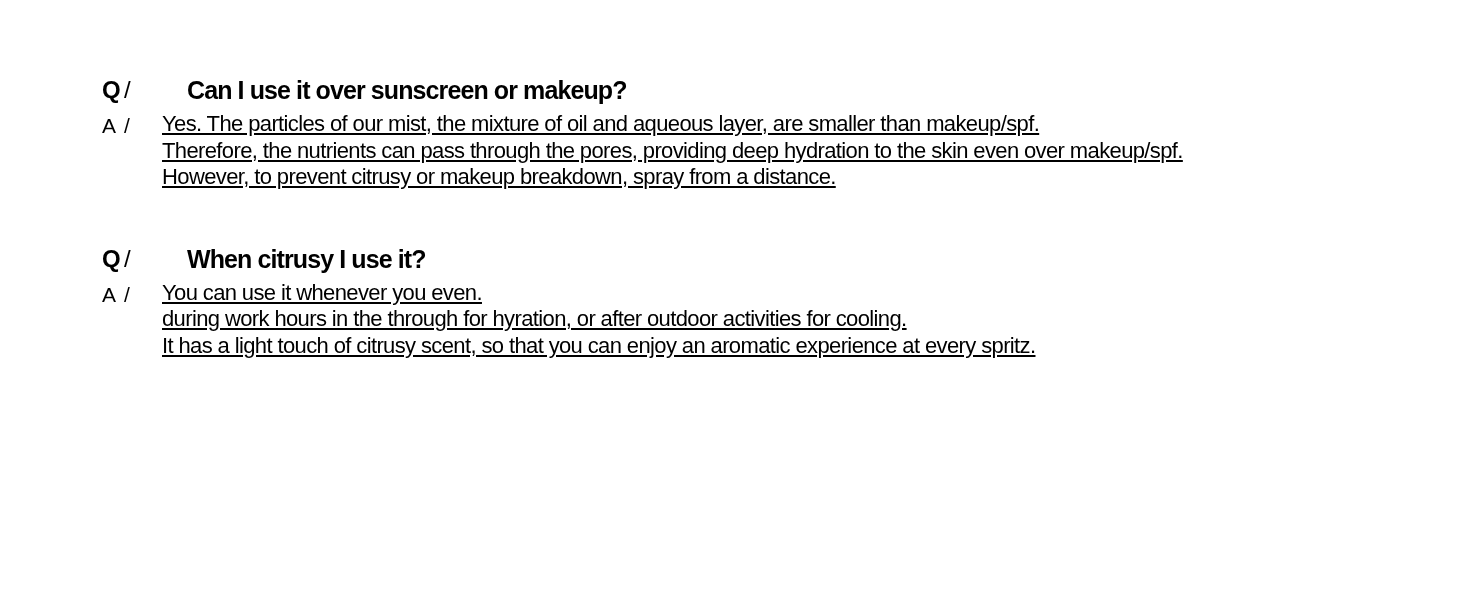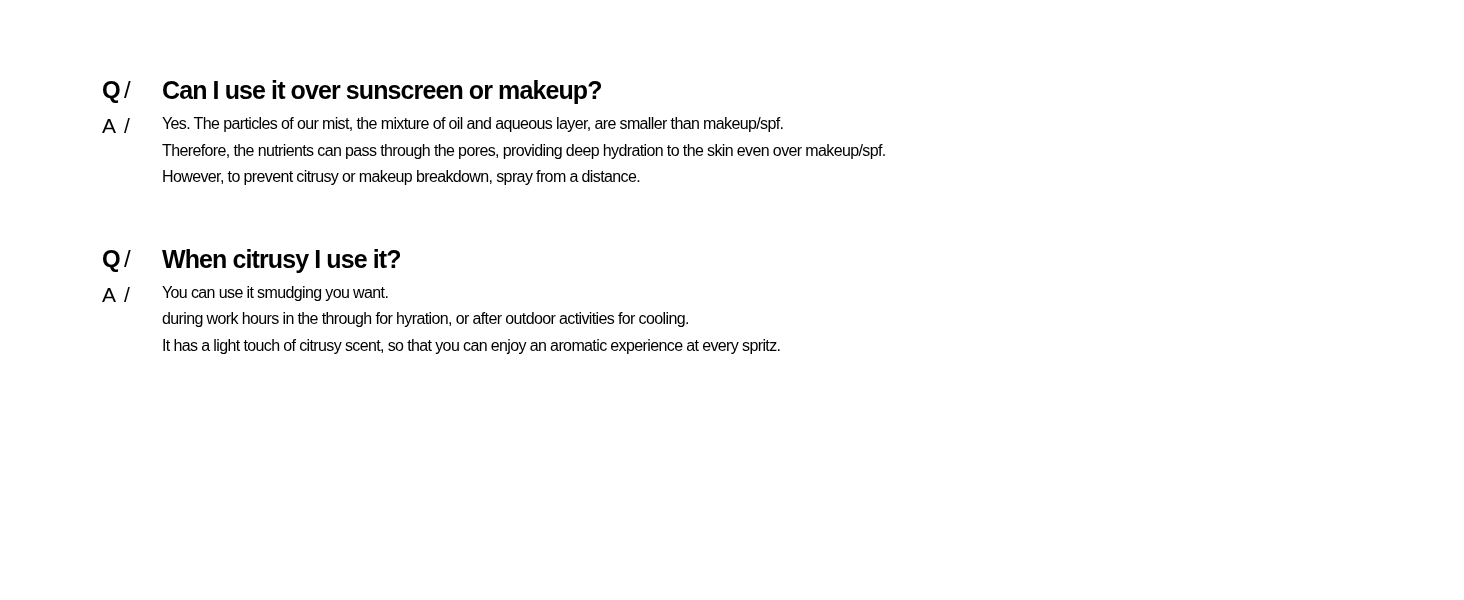--- a/index.html
+++ b/index.html
@@ -73,38 +73,40 @@
   .question-row .marker .slash {
     font-weight: 500;
   }
 
   .question-text {
     font-size: 25px;
     font-weight: 700;
     line-height: 30px;
     letter-spacing: -0.9px;
     white-space: nowrap;
+    margin-left: 25px;
   }
 
   
   .answer-row .marker {
     font-size: 21px;
     font-weight: 400;
     line-height: 27px;
     letter-spacing: -0.3px;
     position: relative;
     top: 1px;
   }
 
   .answer-text {
-    font-size: 16px;
+    font-size: 22px;
     font-weight: 400;
     line-height: 26.5px;
     letter-spacing: -0.62px;
     white-space: nowrap;
+    text-decoration: underline;
   }
 
   .answer-text .line {
     display: block;
     white-space: nowrap;
   }
 </style>
 </head>
 <body>
 
@@ -143,21 +145,21 @@
       </span>
       <span class="question-text">When citrusy I use it?</span>
     </div>
 
     <div class="qa-row answer-row">
       <span class="marker">
         <span class="letter">A</span>
         <span class="slash">/</span>
       </span>
       <span class="answer-text">
-        <span class="line">You can use it smudging you want.</span>
+        <span class="line">You can use it whenever you even.</span>
         <span class="line">during work hours in the through for hyration, or after outdoor activities for cooling.</span>
         <span class="line">It has a light touch of citrusy scent, so that you can enjoy an aromatic experience at every spritz.</span>
       </span>
     </div>
 
   </section>
 
 </div>
 
 </body></html>

